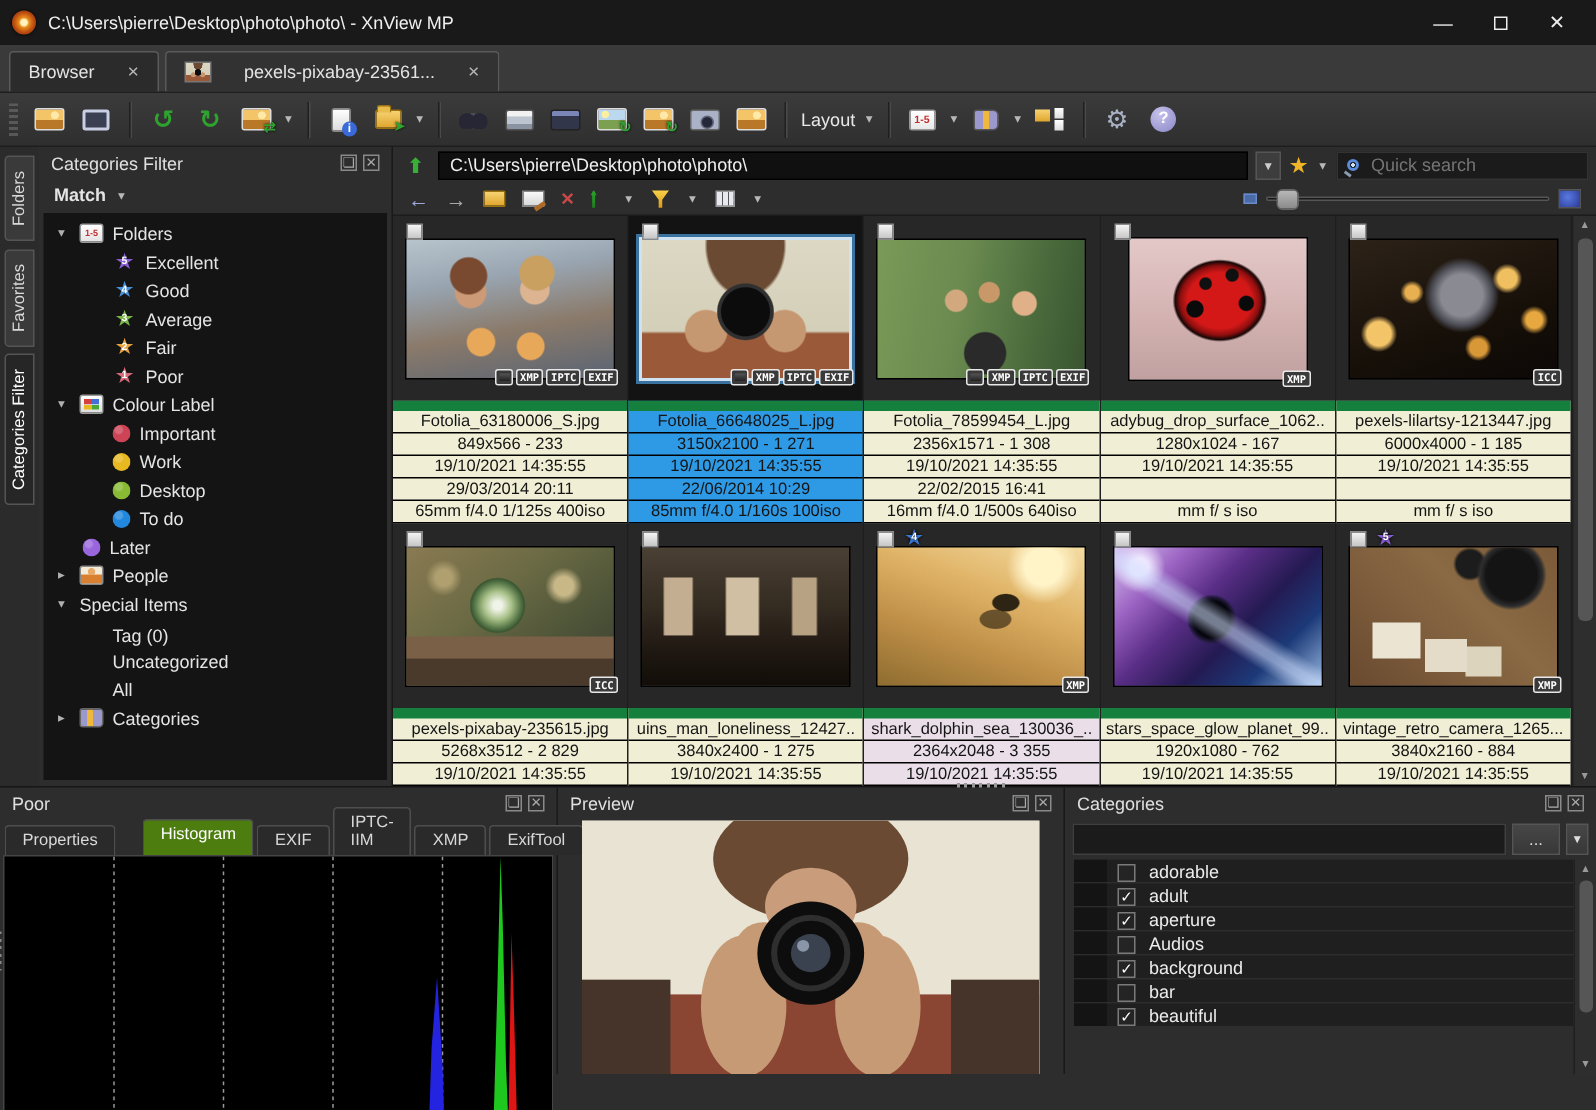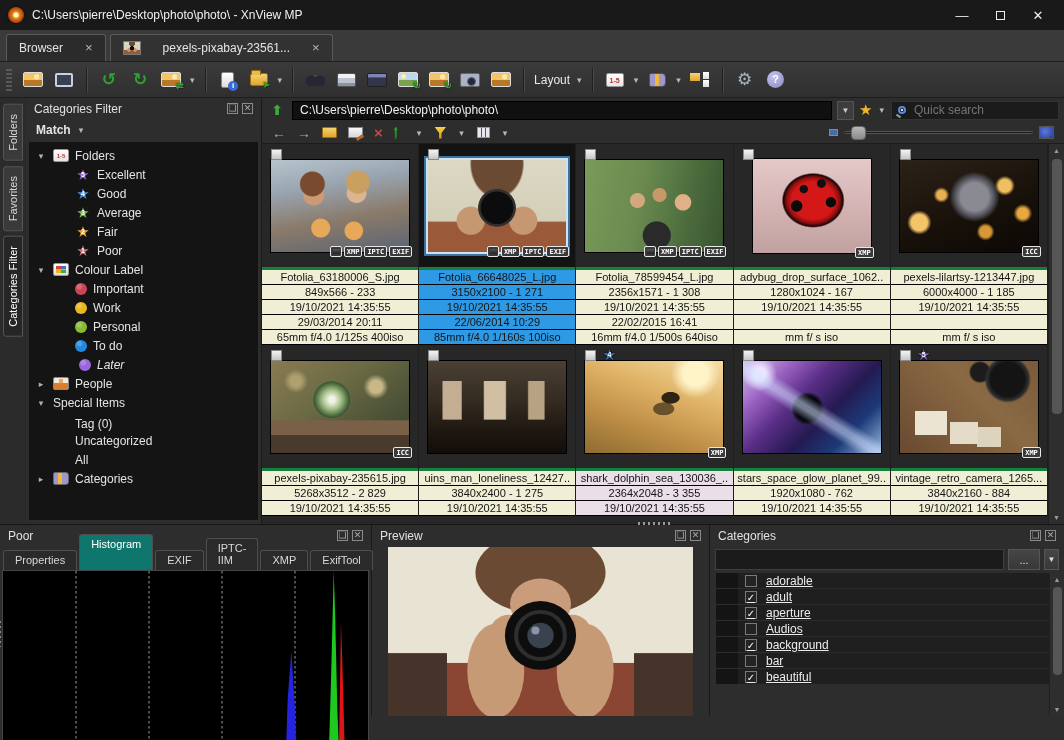--- a/index.html
+++ b/index.html
@@ -102,21 +102,21 @@
   .thumbarea{height:123px;position:relative;display:flex;align-items:center;justify-content:center;background:#272727;}
   .cell.selected .thumbarea{background:#131313;}
   .thumb{width:138px;height:92px;position:relative;box-shadow:0 0 0 1px #000;flex:none;}
   .cell.selected .thumb{box-shadow:0 0 0 2px #cfe2f2,0 0 0 4px #39729e;}
   .cb{position:absolute;top:5px;left:9px;width:11px;height:11px;background:linear-gradient(#f4f4f4,#c6c6c6);border:1px solid #8a8a8a;z-index:3;}
   .ratestar{position:absolute;top:2px;left:25px;width:16px;height:16px;font-size:15px;line-height:16px;text-align:center;z-index:3;text-shadow:0 0 2px #000;}
   .ratestar i{position:absolute;left:0;right:0;top:4px;font:bold 7px "Liberation Sans";color:#fff;}
   .badges{position:absolute;right:-3px;bottom:-5px;display:flex;gap:2px;align-items:flex-end;z-index:3;}
   .badge{font:bold 7px/10px "DejaVu Sans Mono",monospace;color:#fff;background:#3a3a3a;border:1px solid #e8e8e8;border-radius:2px;padding:0 2px;height:11px;}
   .note-badge{width:12px;height:11px;background:linear-gradient(#555,#222) no-repeat 2px 2px/7px 5px,#3a3a3a;border:1px solid #e8e8e8;border-radius:2px;}
-  .meta{border-top:3px solid #15803d;background:#f0efd5;}
+  .meta{border-top:7px solid #15803d;background:#f0efd5;}
   .cell.selected .meta{background:#2e9ae6;}
   .cell.tint .meta{background:#eadfe9;}
   .mline{height:15px;border-bottom:1px solid #000;display:flex;align-items:center;justify-content:center;font-size:11px;color:#141414;white-space:nowrap;overflow:hidden;padding:0 2px;}
   
   .art-friends{background:radial-gradient(circle at 30% 26%,#7a4a30 0 10%,transparent 11%),radial-gradient(circle at 63% 24%,#caa060 0 10%,transparent 11%),radial-gradient(circle at 31% 38%,#cc9a76 0 9%,transparent 10%),radial-gradient(circle at 62% 36%,#dcb492 0 9%,transparent 10%),radial-gradient(circle at 36% 74%,#e8a85a 0 8%,transparent 9%),radial-gradient(circle at 60% 77%,#e8a85a 0 8%,transparent 9%),linear-gradient(170deg,#b8c4cc 0%,#98a4b0 30%,#8a7a6a 62%,#5a6474 100%);}
   .art-camgirl{background:radial-gradient(circle at 50% 52%,#0c0c0c 0 19%,#303030 20% 22%,transparent 23%),radial-gradient(circle at 31% 66%,#c69872 0 12%,transparent 13%),radial-gradient(circle at 69% 66%,#c69872 0 12%,transparent 13%),radial-gradient(ellipse at 50% 4%,#6b4a33 0 26%,transparent 28%),linear-gradient(180deg,#ddd8c4 0%,#d4cfb8 66%,#9a5a3a 68% 100%);}
   .art-selfie{background:radial-gradient(circle at 38% 44%,#d2a87e 0 7%,transparent 8%),radial-gradient(circle at 54% 38%,#c89868 0 7%,transparent 8%),radial-gradient(circle at 71% 46%,#e0b088 0 7%,transparent 8%),radial-gradient(circle at 52% 82%,#2a2a2a 0 13%,transparent 14%),linear-gradient(100deg,#7a9a58 0%,#6a8a50 40%,#4a6a3c 75%,#385430 100%);}
   .art-ladybug{width:118px;height:94px;background:radial-gradient(circle at 58% 26%,#101010 0 4%,transparent 5%),radial-gradient(circle at 43% 32%,#101010 0 4%,transparent 5%),radial-gradient(circle at 66% 46%,#0a0a0a 0 5%,transparent 6%),radial-gradient(circle at 37% 50%,#0a0a0a 0 6%,transparent 7%),radial-gradient(ellipse at 51% 44%,#d41818 0 25%,#8e0f0f 31%,#180606 35%,transparent 37%),linear-gradient(180deg,#e4c8c8 0%,#d4b2b2 55%,#c0a0a0 100%);}
   .art-bokeh{background:radial-gradient(circle at 14% 68%,#f4c468 0 6%,transparent 9%),radial-gradient(circle at 30% 38%,#e8b050 0 4%,transparent 7%),radial-gradient(circle at 76% 28%,#f0c060 0 5%,transparent 8%),radial-gradient(circle at 89% 58%,#e8a840 0 4%,transparent 7%),radial-gradient(circle at 62% 78%,#d89838 0 5%,transparent 8%),radial-gradient(circle at 54% 40%,#8a8a92 0 15%,#4a4a52 22%,transparent 27%),linear-gradient(160deg,#2c2218 0%,#171009 60%,#0c0806 100%);}
   .art-sphere{background:radial-gradient(circle at 44% 42%,#f0f4e8 0 3%,#a8c088 10%,#5a7a4a 16%,#3a5632 19%,transparent 20%),linear-gradient(180deg,transparent 0 64%,#7a6046 65% 80%,#4a3a2c 81% 100%),radial-gradient(circle at 76% 28%,#c8b888 0 5%,transparent 10%),radial-gradient(circle at 18% 22%,#b0a070 0 4%,transparent 9%),linear-gradient(140deg,#8a7a52 0%,#6a6a44 40%,#4e5438 70%,#3a4030 100%);}
@@ -128,36 +128,36 @@
   #vscroll{width:16px;background:#2e2e2e;border-left:1px solid #202020;display:flex;flex-direction:column;align-items:center;flex:none;}
   .sarrow{width:14px;height:13px;font-size:7px;color:#9a9a9a;display:flex;align-items:center;justify-content:center;}
   #vthumb{width:10px;height:255px;background:#565656;border-radius:4px;margin-top:2px;}
   #vscroll .sarrow:last-child{margin-top:auto;}
   
   #bottom{height:192px;display:flex;background:#2d2d2d;border-top:1px solid #161616;position:relative;}
   .hsplit{position:absolute;top:-3px;left:638px;width:32px;height:3px;background:repeating-linear-gradient(90deg,#999 0 2px,transparent 2px 5px);}
   #infopanel{width:372px;display:flex;flex-direction:column;border-right:1px solid #191919;}
   #infotabs{display:flex;align-items:flex-end;height:24px;padding:0 3px;gap:2px;flex:none;}
   .itab{padding:3px 11px 4px;font-size:11px;color:#d8d8d8;background:#2a2a2a;border:1px solid #4e4e4e;border-bottom:none;border-radius:3px 3px 0 0;}
-  .itab.active{background:#0f766e;color:#fff;padding-bottom:20px;}
+  .itab.active{background:#4d7c0f;color:#fff;padding-bottom:8px;margin-left:16px;}
   #histo{flex:1;background:#000;border:1px solid #454545;margin:0 2px 2px;position:relative;}
   #histo svg{display:block;width:100%;height:100%;}
   #previewpanel{width:338px;display:flex;flex-direction:column;border-right:1px solid #191919;position:relative;}
   #previewimg{flex:1;margin:1px 16px 0;overflow:hidden;background:#e7e2d2;}
   #previewimg svg{display:block;width:100%;height:100%;}
   .vsplit{position:absolute;left:-2px;top:50%;width:3px;height:26px;background:repeating-linear-gradient(#888 0 2px,transparent 2px 5px);}
   #catspanel{flex:1;display:flex;flex-direction:column;min-width:0;}
   #catinputrow{display:flex;align-items:center;gap:4px;padding:3px 5px;flex:none;}
   #catinput{flex:1;height:21px;background:#1b1b1b;border:1px solid #3f3f3f;color:#eee;font-size:12px;padding:0 5px;outline:none;}
   .catbtn{height:21px;background:linear-gradient(#464646,#383838);border:1px solid #555;color:#ddd;font-size:11px;display:flex;align-items:center;justify-content:center;}
   .catbtn.dots{width:32px;}
   .catbtn.dd{width:15px;font-size:8px;}
   #catbody{flex:1;display:flex;min-height:0;padding-left:6px;}
   #catlist{flex:1;overflow:hidden;}
-  .crow{height:15px;display:flex;align-items:center;background:#1f1f1f;margin-bottom:1px;font-size:12px;color:#ececec;text-decoration:underline;}
+  .crow{height:15px;display:flex;align-items:flex-end;background:#1f1f1f;margin-bottom:1px;font-size:12px;color:#ececec;}
   .crow .iconcol{width:22px;height:100%;background:#141414;margin-right:7px;flex:none;}
   .ccb{width:12px;height:12px;border:1px solid #7a7a7a;background:#242424;margin-right:9px;flex:none;color:#fff;font-size:10px;line-height:11px;text-align:center;font-weight:bold;}
   #catscroll{width:15px;background:#2e2e2e;border-left:1px solid #202020;display:flex;flex-direction:column;align-items:center;flex:none;}
   #catthumb{width:9px;height:88px;background:#565656;border-radius:4px;margin-top:1px;}
   #catscroll .sarrow:last-child{margin-top:auto;}
 </style>
 </head>
 <body>
 
 <div id="app">
@@ -321,27 +321,27 @@
           <div class="trow" style="padding-left: 46px;">
             <span class="tdot" style="background: radial-gradient(circle at 35% 30%, rgba(255, 255, 255, 0.2) 0px, rgba(255, 255, 255, 0.2) 20%, transparent 30%), rgb(204, 68, 85);"></span>
             <span>Important</span>
           </div>
           <div class="trow" style="padding-left: 46px;">
             <span class="tdot" style="background: radial-gradient(circle at 35% 30%, rgba(255, 255, 255, 0.2) 0px, rgba(255, 255, 255, 0.2) 20%, transparent 30%), rgb(232, 184, 32);"></span>
             <span>Work</span>
           </div>
           <div class="trow" style="padding-left: 46px;">
             <span class="tdot" style="background: radial-gradient(circle at 35% 30%, rgba(255, 255, 255, 0.2) 0px, rgba(255, 255, 255, 0.2) 20%, transparent 30%), rgb(136, 187, 51);"></span>
-            <span>Personal</span>
+            <span>Desktop</span>
           </div>
           <div class="trow" style="padding-left: 46px;">
             <span class="tdot" style="background: radial-gradient(circle at 35% 30%, rgba(255, 255, 255, 0.2) 0px, rgba(255, 255, 255, 0.2) 20%, transparent 30%), rgb(34, 136, 221);"></span>
             <span>To do</span>
           </div>
-          <div class="trow" style="padding-left: 50px; font-style: italic;">
+          <div class="trow" style="padding-left: 26px;">
             <span class="tdot" style="background: radial-gradient(circle at 35% 30%, rgba(255, 255, 255, 0.2) 0px, rgba(255, 255, 255, 0.2) 20%, transparent 30%), rgb(153, 102, 221);"></span>
             <span>Later</span>
           </div>
           <div class="trow" style="padding-left: 6px;">
             <span class="arr">▸</span>
             <span class="ticon people"></span>
             <span>People</span>
           </div>
           <div class="trow" style="padding-left: 6px;">
             <span class="arr">▾</span>

